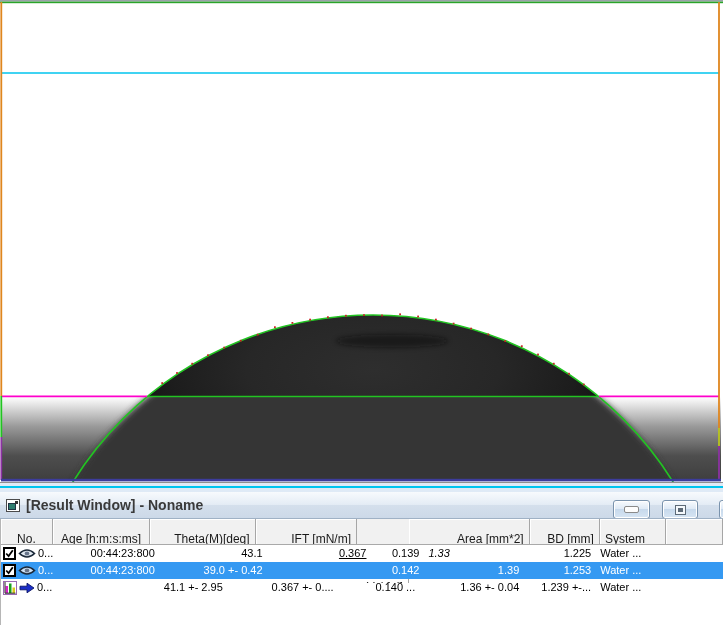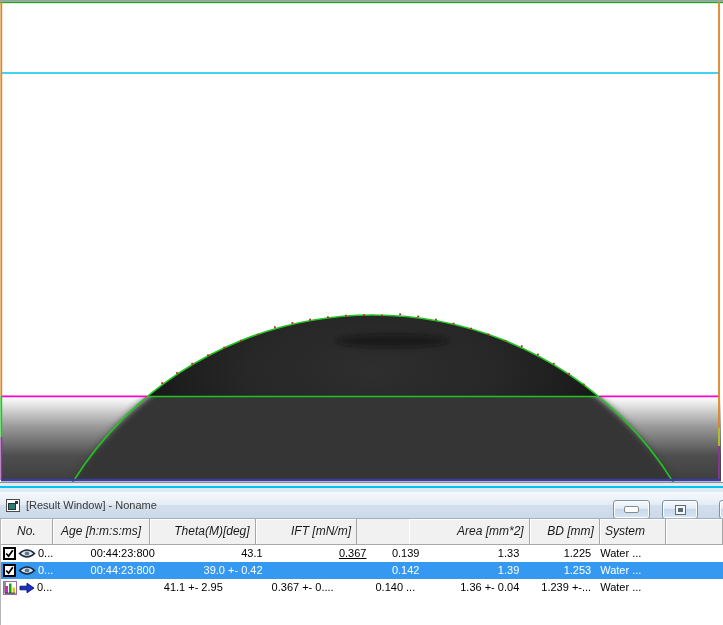--- a/index.html
+++ b/index.html
@@ -14,38 +14,38 @@
   
   .result-window{height:133px;display:flex;flex-direction:column;}
   .titlebar{position:relative;height:27px;flex:0 0 27px;overflow:hidden;
             background:linear-gradient(#f7fafd,#e4ecf5 48%,#d4dfec 52%,#ccd9e8);
             border-bottom:1px solid #9fb1c5;box-sizing:border-box;
             display:flex;align-items:center;}
   .win-icon{position:relative;width:14px;height:13px;margin:0 6px 0 6px;border:1px solid #4b4b4b;
             background:#fff;box-sizing:border-box;flex:0 0 auto;}
   .win-icon .body{position:absolute;left:1px;bottom:1px;width:8px;height:7px;background:#2e7d6e;border:1px solid #234;box-sizing:border-box;}
   .win-icon .dot{position:absolute;right:1px;top:1px;width:3px;height:3px;background:#333;}
-  .title-text{font-size:11px;color:#3a3a3a;white-space:nowrap;}
+  .title-text{font-size:14px;color:#3a3a3a;white-space:nowrap;font-weight:bold;}
   .win-buttons{position:absolute;top:8px;right:0;height:20px;}
   .win-btn{position:absolute;top:0;height:19px;border:1px solid #7a93ad;border-radius:3px;
            background:linear-gradient(#f8fbfe,#dfeaf6 45%,#c7d9ec 50%,#d7e5f3);
            box-shadow:inset 0 0 0 1px #fff;box-sizing:border-box;
            display:flex;align-items:center;justify-content:center;}
   .btn-min{width:37px;right:73px;}
   .btn-restore{width:36px;right:25px;}
   .btn-close{width:30px;right:-26px;}
   .glyph-min{width:13px;height:5px;background:#fdfdfd;border:1px solid #8a8a8a;border-radius:2px;}
   .glyph-restore{position:relative;width:11px;height:10px;border:1px solid #5d6a77;background:#f4f8fb;box-sizing:border-box;}
   .glyph-restore .inner{position:absolute;left:2px;top:2px;width:5px;height:4px;background:#5d6a77;}
   
   .result-body{flex:1;display:flex;flex-direction:column;background:#fff;
                border-left:1px solid #b6b6b6;box-sizing:border-box;}
   .thead{display:flex;height:26px;flex:0 0 26px;background:#f1f1f1;border-bottom:1px solid #a9a9a9;box-sizing:border-box;}
   .th{box-sizing:border-box;border-right:1px solid #a6a6a6;box-shadow:inset 1px 0 0 #fff,inset 0 1px 0 #fff;
-      font-size:12px;color:#1a1a1a;line-height:24px;padding:0 5px;white-space:nowrap;overflow:hidden;font-style:italic;}
+      font-size:12px;color:#1a1a1a;line-height:24px;padding:8px 5px;white-space:nowrap;overflow:hidden;}
   .tbody{flex:0 0 auto;}
   .tr{display:flex;height:17px;align-items:center;}
   .tr.selected{background:var(--sel);color:#fff;}
   .td{box-sizing:border-box;font-size:11px;line-height:17px;padding:0 6px 0 3px;
       white-space:nowrap;overflow:hidden;}
   .td.lead{display:flex;align-items:center;padding:0 0 0 2px;gap:2px;}
   .no-label{font-size:11px;}
   .cb{width:13px;height:13px;border:2px solid #000;background:#fff;box-sizing:border-box;
       display:flex;align-items:center;justify-content:center;flex:0 0 auto;}
   .row-icon{flex:0 0 auto;display:block;}
@@ -197,21 +197,21 @@
               <svg class="row-icon" width="18" height="11" viewBox="0 0 18 11">
                 <path d="M1.5,5.5 Q9,-1.5 16.5,5.5 Q9,12.5 1.5,5.5 Z" fill="#e2eaf2" stroke="#1c2a3a" stroke-width="1.6"></path>
                 <ellipse cx="9" cy="5.5" rx="2.3" ry="2" fill="#66748a"></ellipse>
               </svg>
               <span class="no-label">0...</span>
             </div>
             <div class="td" style="width: 107px; text-align: right;"><span>00:44:23:800</span></div>
             <div class="td" style="width: 108px; text-align: right;"><span>43.1</span></div>
             <div class="td" style="width: 104px; text-align: right; text-decoration: underline;"><span>0.367</span></div>
             <div class="td" style="width: 53px; text-align: right;"><span>0.139</span></div>
-            <div class="td" style="width: 100px; text-align: right;"><span>1.33</span></div>
+            <div class="td" style="width: 100px; text-align: left; font-style: italic;"><span>1.33</span></div>
             <div class="td" style="width: 72px; text-align: right;"><span>1.225</span></div>
             <div class="td" style="width: 68px; text-align: left;"><span>Water ...</span></div>
             <div class="td" style="width: 58px; text-align: left;"><span></span></div>
           </div>
           <div class="tr selected">
             <div class="td lead" style="width: 53px;">
               <div class="cb">
                 <svg width="9" height="9" viewBox="0 0 9 9">
                   <polyline points="1.2,4.5 3.6,7 7.8,1.2" fill="none" stroke="#000" stroke-width="1.8"></polyline>
                 </svg>

